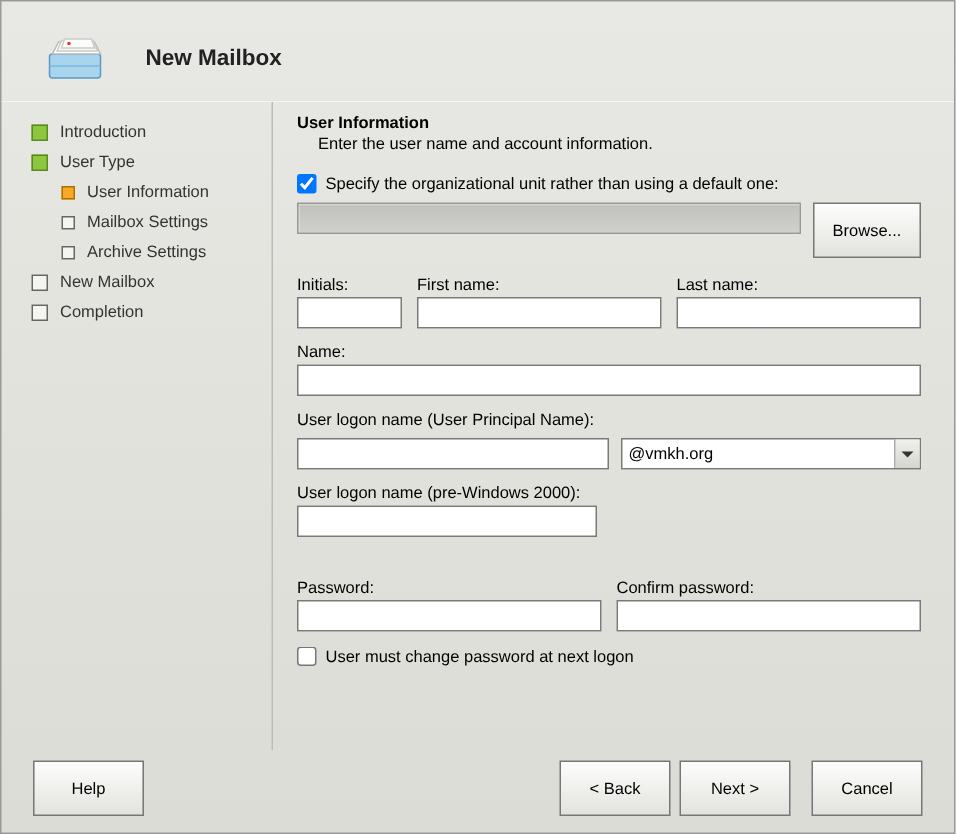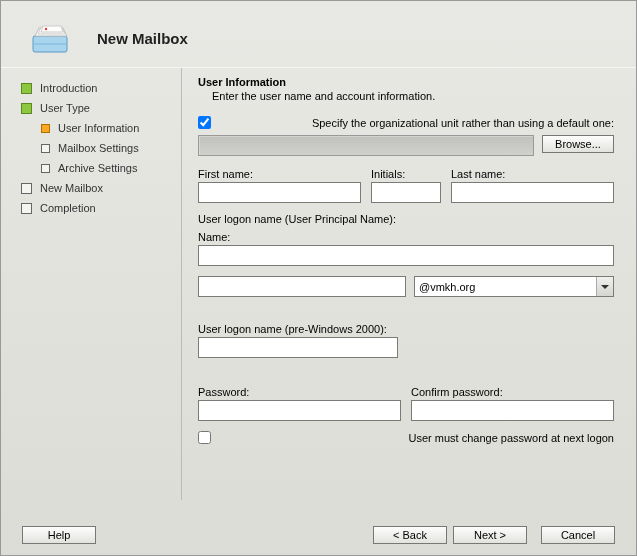--- a/index.html
+++ b/index.html
@@ -77,39 +77,38 @@
     margin-bottom: 2px;
   }
   .section-desc {
     margin-bottom: 14px;
     padding-left: 14px;
   }
   .row-check {
     display: flex;
     align-items: center;
     margin-bottom: 6px;
-    justify-content: space-between;
   }
   .row-check input[type=checkbox] {
     margin: 0 6px 0 0;
   }
   .ou-row {
     display: flex;
     gap: 8px;
     margin-bottom: 12px;
   }
   .ou-row .ou-box {
     flex: 1;
     height: 21px;
     border: 1px solid #999;
     background: linear-gradient(to bottom, #c0c0bc, #d0d0cc);
     box-shadow: inset 1px 1px 0 rgba(255,255,255,0.3);
   }
   .btn {
-    height: 18px;
+    height: 37px;
     min-width: 72px;
     padding: 0 10px;
     border: 1px solid #777;
     background: linear-gradient(to bottom, #fdfdfc, #e2e2de);
     font: inherit;
     cursor: pointer;
   }
   .fields-grid {
     display: flex;
     gap: 10px;
@@ -225,43 +224,43 @@
     <div class="row-check">
       <input type="checkbox" checked="" style="">
       <label>Specify the organizational unit rather than using a default one:</label>
     </div>
     <div class="ou-row">
       <div class="ou-box"></div>
       <button class="btn">Browse...</button>
     </div>
 
     <div class="fields-grid">
+      <div class="field" style="width:70px">
+        <label>Initials:</label>
+        <input type="text" value="" style="">
+      </div>
       <div class="field" style="flex:1">
         <label>First name:</label>
         <input type="text" value="" style="">
       </div>
-      <div class="field" style="width:70px">
-        <label>Initials:</label>
-        <input type="text" value="" style="">
-      </div>
       <div class="field" style="flex:1">
         <label>Last name:</label>
         <input type="text" value="" style="">
       </div>
-    </div>
-
-    <div class="field full" style="margin-bottom:4px">
-      <label>User logon name (User Principal Name):</label>
     </div>
 
     <div class="field full">
       <label>Name:</label>
       <input type="text" value="" style="">
     </div>
-    <div class="logon-row full" style="margin-bottom:26px">
+
+    <div class="field full" style="margin-bottom:4px">
+      <label>User logon name (User Principal Name):</label>
+    </div>
+    <div class="logon-row full" style="margin-bottom:10px">
       <div class="field">
         <input type="text" value="" style="">
       </div>
       <div class="field">
         <div class="select">
           <span>@vmkh.org</span>
           <span class="dd"></span>
         </div>
       </div>
     </div>

